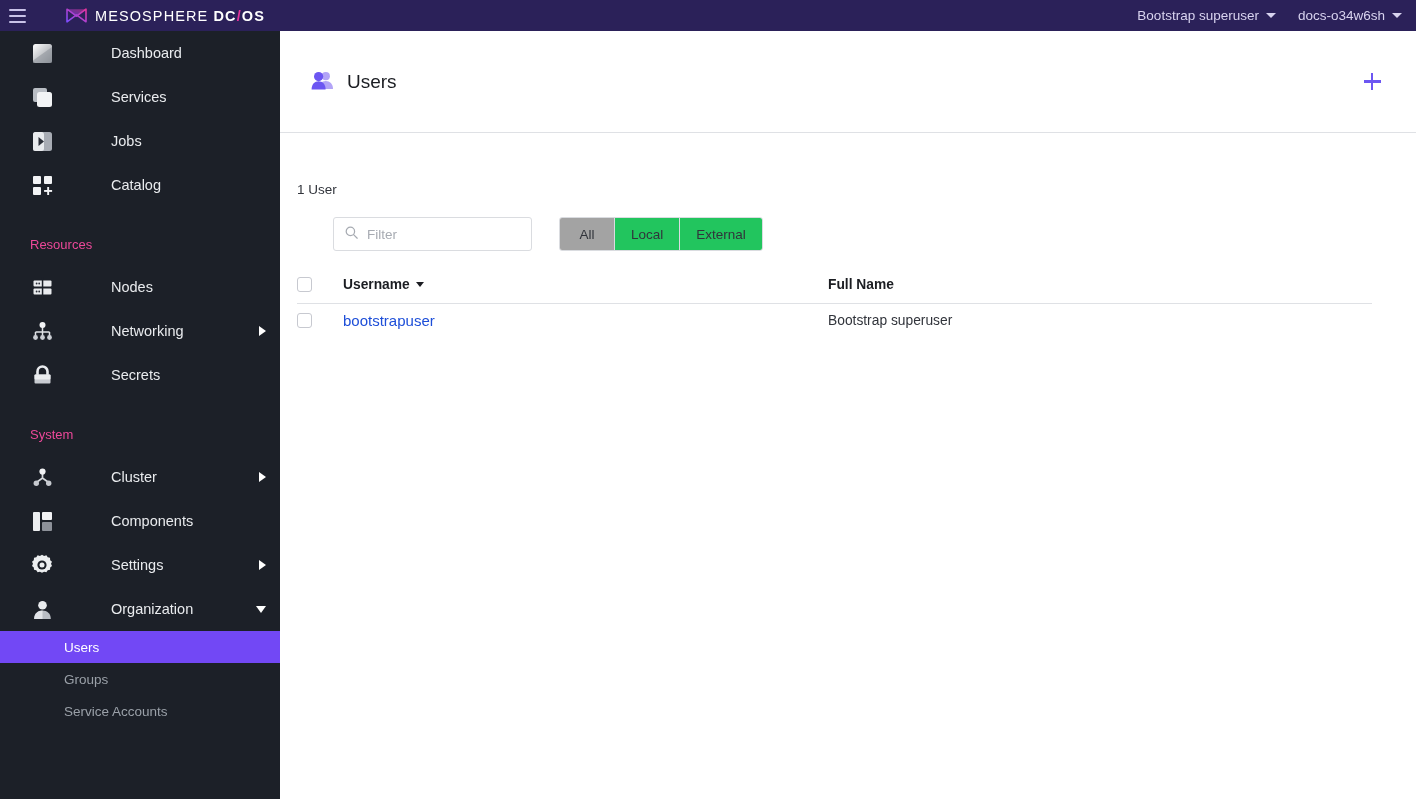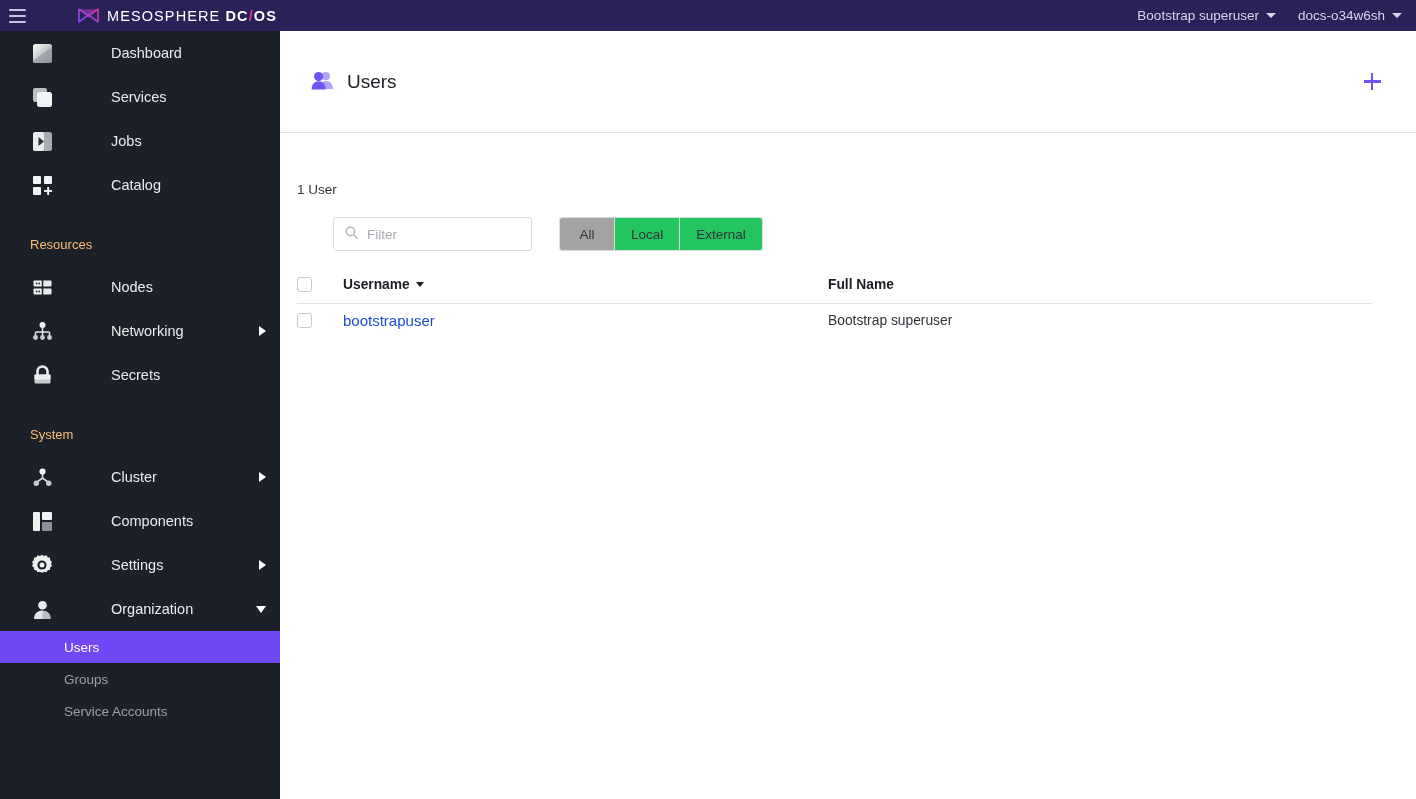--- a/index.html
+++ b/index.html
@@ -22,21 +22,21 @@
     display: flex; flex-direction: column; justify-content: center;
     align-items: center; gap: 4px;
     cursor: pointer;
   }
   #hamburger i {
     display: block; width: 17px; height: 2px;
     background: #c9c2e8; border-radius: 1px;
   }
   #brand {
     display: flex; align-items: center; gap: 8px;
-    margin-left: 44px;
+    margin-left: 32px;
   }
   #brand-mark { width: 21px; height: 17px; display: block; }
   .brand-text {
     font-size: 14.5px; letter-spacing: 1.1px;
     color: #ffffff; font-weight: 400; white-space: nowrap;
   }
   .brand-text .bold { font-weight: 700; }
   .brand-text .slash { color: #e5339b; font-weight: 700; }
 
   #topbar-right {
@@ -81,21 +81,21 @@
     border-bottom: 5px solid transparent;
     border-left: 7px solid #ffffff;
   }
   .nav-arrow.down {
     border-left: 5px solid transparent;
     border-right: 5px solid transparent;
     border-top: 7px solid #ffffff;
     border-bottom: 0;
   }
   .nav-section {
-    font-size: 13px; color: #fdba74;
+    font-size: 13px; color: #ec4899;
     padding-left: 30px; height: 30px;
     display: flex; align-items: center;
     margin-top: 22px; margin-bottom: 6px;
   }
   .sub-item {
     height: 32px; display: flex; align-items: center;
     padding-left: 64px; font-size: 13.5px;
     color: #9aa0a8; cursor: pointer;
   }
   .sub-item.active {

